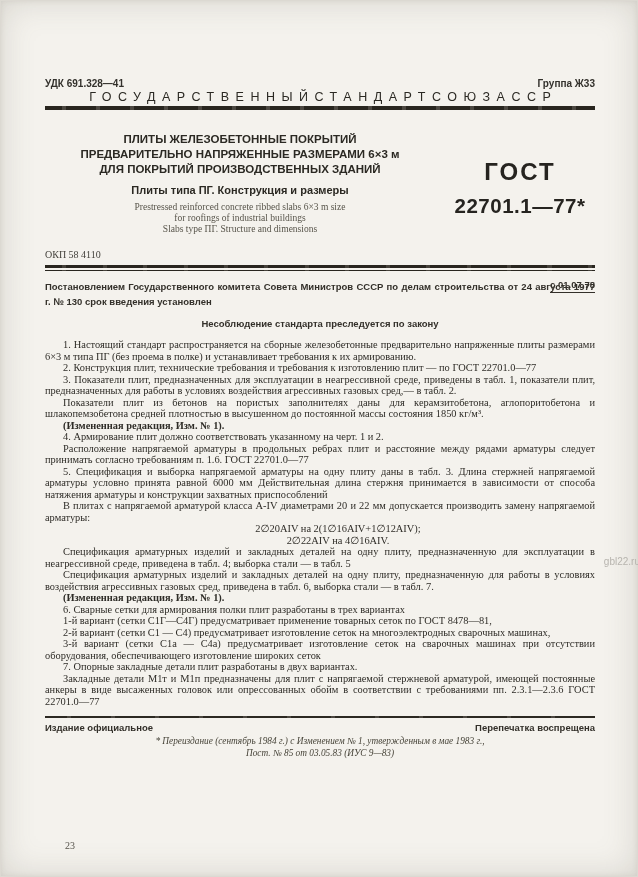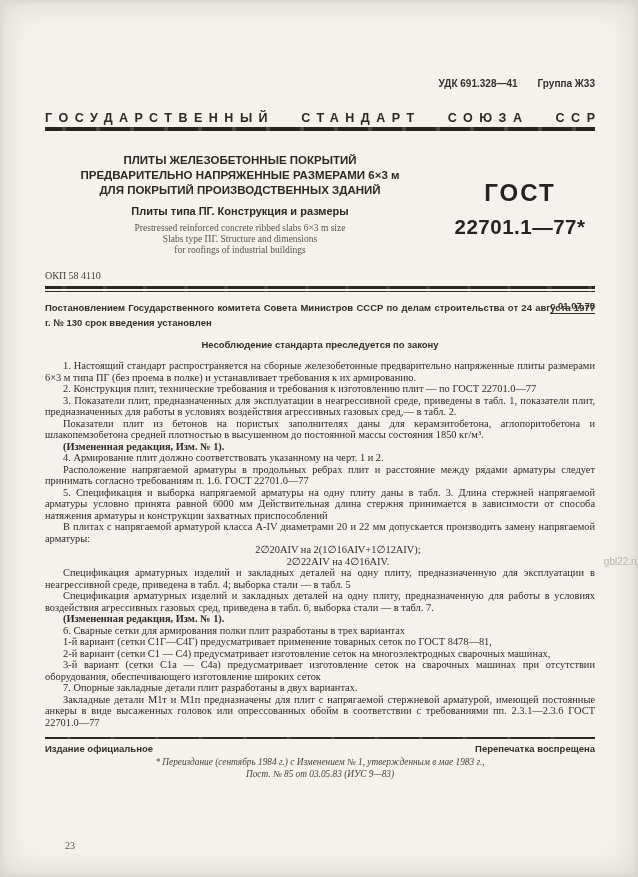--- a/index.html
+++ b/index.html
@@ -8,24 +8,24 @@
   .page {
     position:relative; width:638px; height:877px;
     background:#f4f2ed;
     color:#2e2c27;
     box-shadow: inset 0 0 0 1px #dcd9d2, inset 0 0 34px rgba(105,100,88,.22), inset 0 0 6px rgba(105,100,88,.15);
     overflow:hidden;
   }
   .content { position:absolute; left:45px; top:78px; width:550px; }
 
   
-  .kicker-row { display:flex; justify-content:flex-end;
+  .kicker-row { display:flex; justify-content:space-between;
     font-family:"Liberation Sans", sans-serif; font-weight:bold; font-size:10px; color:#33312c;gap:20px; }
-  .banner { display:flex; justify-content:space-between; margin-top:22px;
-    font-family:"Liberation Sans", sans-serif; font-weight:bold; font-size:12.5px; color:#2b2923; }
+  .banner { display:flex; justify-content:center; margin-top:1px;
+    font-family:"Liberation Sans", sans-serif; font-weight:normal; font-size:12.5px; color:#2b2923; }
   .banner span { letter-spacing:.52em; white-space:nowrap; }
   .banner span:last-child { margin-right:-.52em; }
   .rule-thick { margin-top:2px; height:4px;
     background: repeating-linear-gradient(90deg,#29261f 0 17px,#4c4841 17px 21px,#29261f 21px 34px); }
 
   
   .title-zone { display:flex; margin-top:22px; }
   .title-left { flex:1; text-align:center; padding-right:10px; }
   .title-main { font-family:"Liberation Sans", sans-serif; font-weight:bold; font-size:11.5px;
     line-height:15px; color:#2b2923; }
@@ -88,22 +88,22 @@
     <div class="rule-thick"></div>
 
     <div class="title-zone">
       <div class="title-left">
         <div class="title-main">ПЛИТЫ ЖЕЛЕЗОБЕТОННЫЕ ПОКРЫТИЙ</div>
         <div class="title-main">ПРЕДВАРИТЕЛЬНО НАПРЯЖЕННЫЕ РАЗМЕРАМИ 6×3 м</div>
         <div class="title-main">ДЛЯ ПОКРЫТИЙ ПРОИЗВОДСТВЕННЫХ ЗДАНИЙ</div>
         <div class="title-sub">Плиты типа ПГ. Конструкция и размеры</div>
         <div class="title-en">
           <div>Prestressed reinforced concrete ribbed slabs 6×3 m size</div>
+          <div>for roofings of industrial buildings</div>
           <div>Slabs type ПГ. Structure and dimensions</div>
-          <div>for roofings of industrial buildings</div>
         </div>
       </div>
       <div class="gost-box">
         <div class="gost-label">ГОСТ</div>
         <div class="gost-number">22701.1—77*</div>
       </div>
     </div>
 
     <div class="okp">ОКП 58 4110</div>
     <div class="rule-double"></div>

